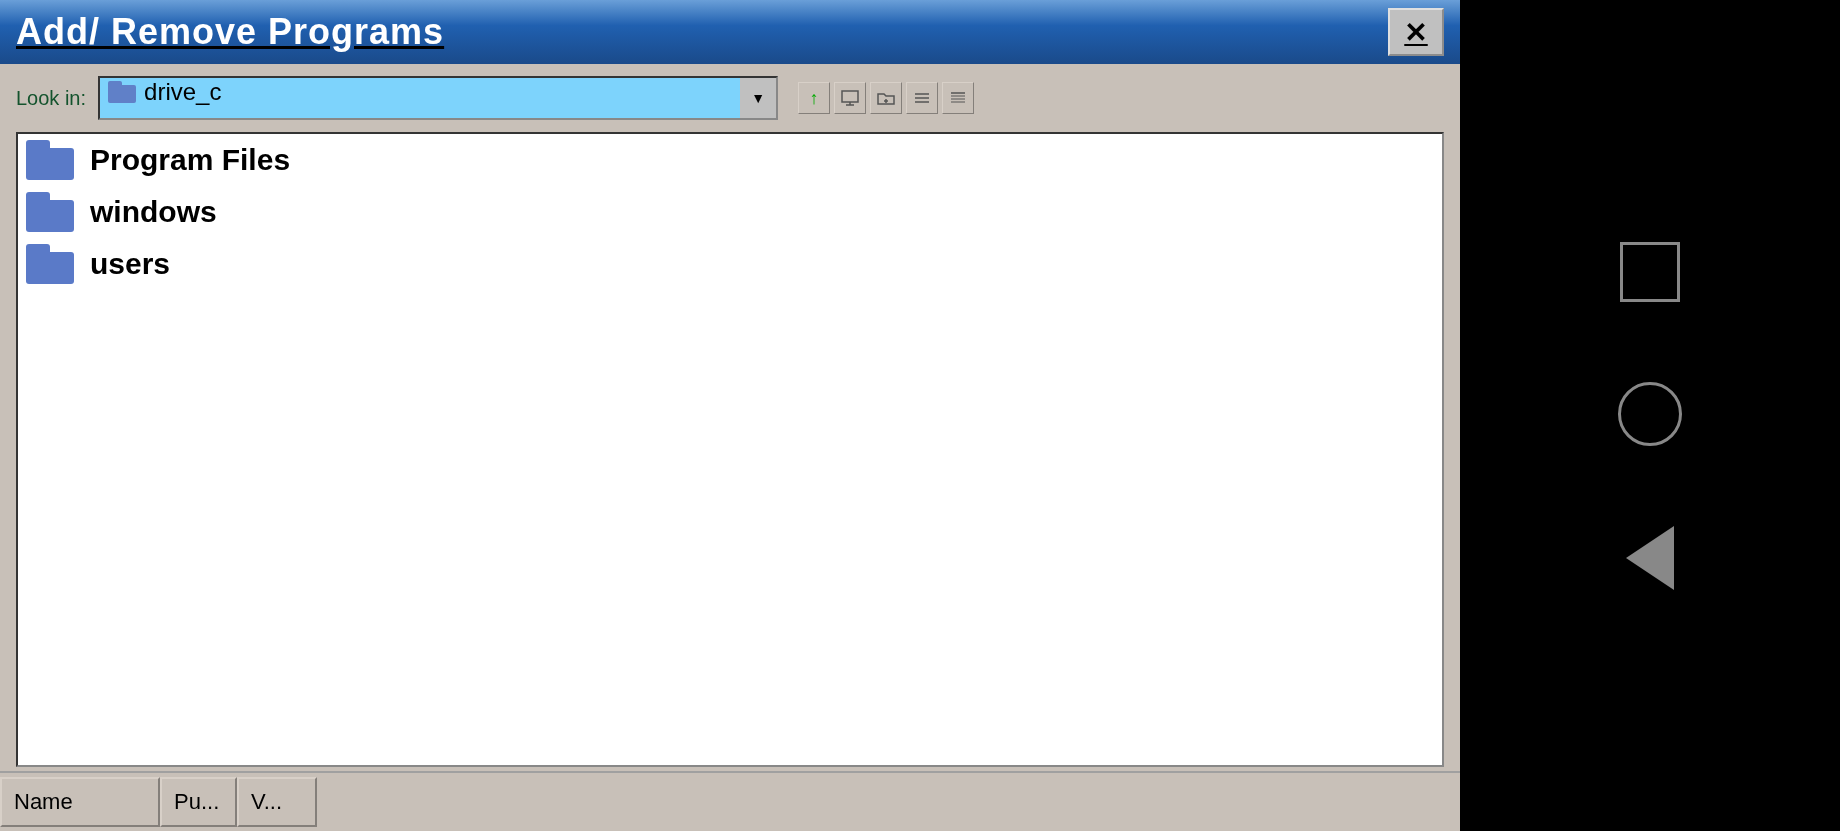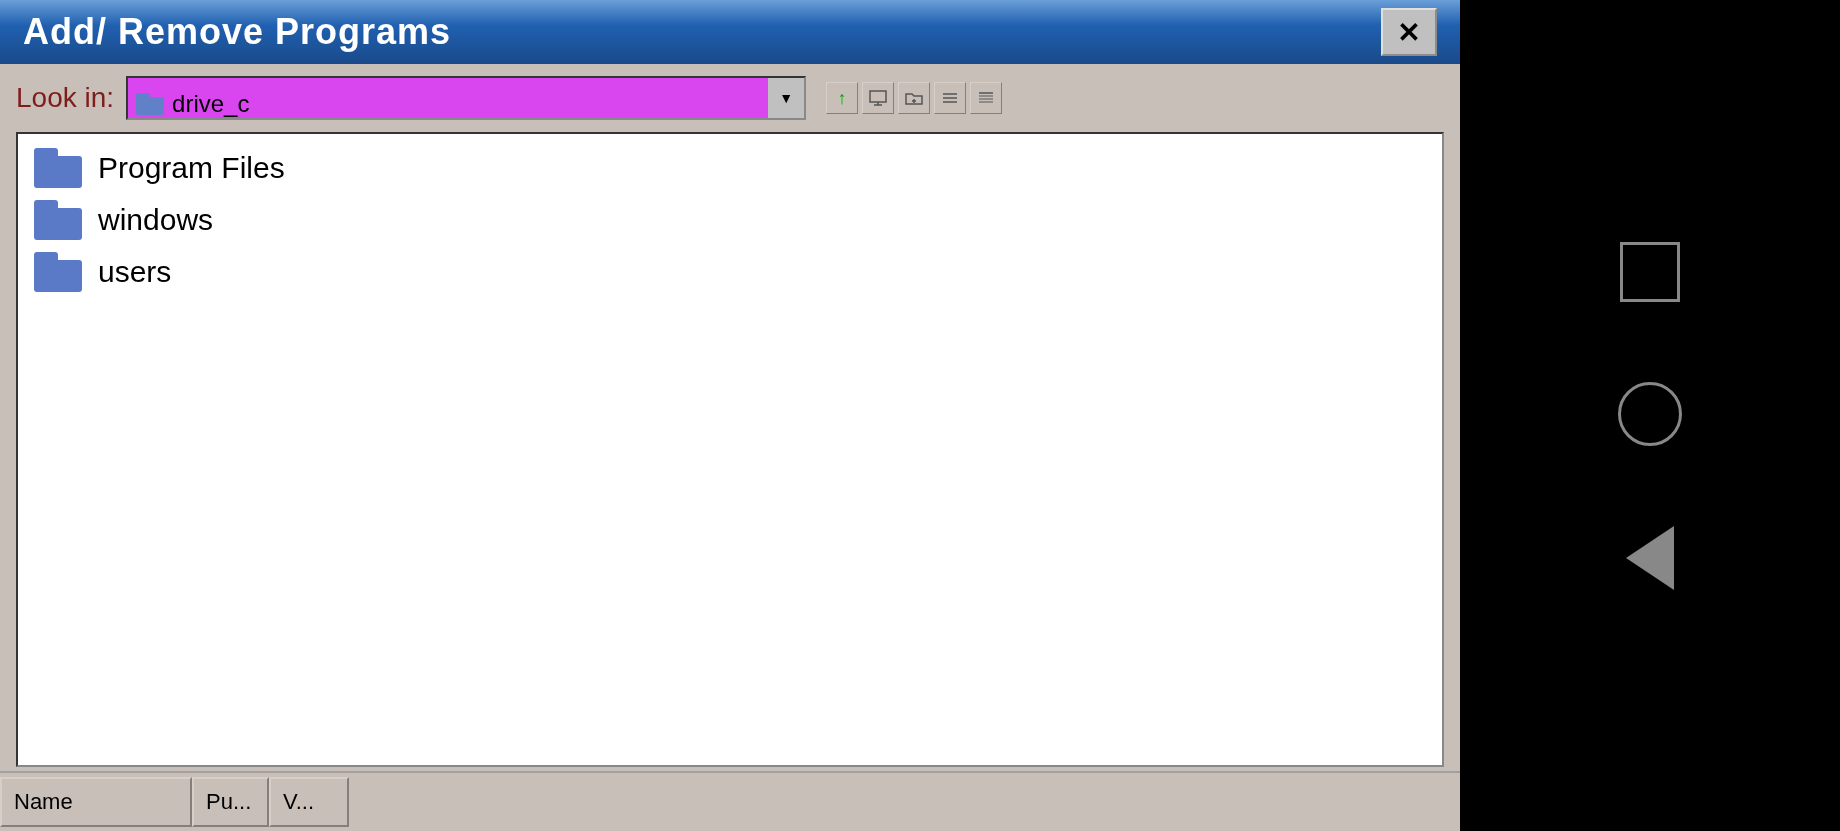--- a/index.html
+++ b/index.html
@@ -23,25 +23,26 @@
       width: 1460px;
       height: 831px;
       background: #c8c0b8;
       position: relative;
       display: flex;
       flex-direction: column;
     }
 
     .title-bar {
       background: linear-gradient(to bottom, #6a9fd8 0%, #2060b0 40%, #1a4a8a 100%);
-      padding: 8px 23px;
+      padding: 8px 16px;
       display: flex;
       align-items: center;
       justify-content: space-between;
       min-height: 64px;
+      text-decoration: underline;
     }
 
     .title-text {
       color: white;
       font-size: 36px;
       font-weight: bold;
       letter-spacing: 1px;
     }
 
     .close-button {
@@ -60,30 +61,30 @@
 
     .toolbar-area {
       padding: 12px 16px 8px 16px;
       display: flex;
       align-items: center;
       gap: 12px;
       background: #c8c0b8;
     }
 
     .look-in-label {
-      font-size: 28px;
+      font-size: 20px;
       font-weight: normal;
-      color: #7f1d1d;
+      color: #14532d;
       white-space: nowrap;
     }
 
     .path-combo {
       display: flex;
-      align-items: flex-end;
-      background: #d946ef;
+      align-items: flex-start;
+      background: #7dd3fc;
       border: 2px inset #888;
       flex: 1;
       height: 44px;
       max-width: 680px;
     }
 
     .path-combo-text {
       display: flex;
       align-items: center;
       flex: 1;
@@ -165,22 +166,22 @@
       background: white;
       border: 2px inset #888;
       flex: 1;
       overflow: hidden;
       display: flex;
       flex-direction: column;
     }
 
     .file-list {
       flex: 1;
-      padding: 8px;
       overflow-y: auto;
+      font-weight: bold;
     }
 
     .file-item {
       display: flex;
       align-items: center;
       gap: 16px;
       padding: 6px 8px;
       cursor: pointer;
       font-size: 30px;
     }
@@ -232,21 +233,21 @@
       font-weight: normal;
       color: #000;
       border: 2px outset #d8d0c8;
       background: #c8c0b8;
       padding: 4px 12px;
       cursor: pointer;
       display: flex;
       align-items: center;
     }
 
-    .col-name { width: 192px; }
+    .col-name { width: 160px; }
     .col-pub { width: 77px; }
     .col-ver { width: 80px; }
 
     
     .android-nav {
       width: 380px;
       height: 831px;
       background: #000;
       display: flex;
       flex-direction: column;

